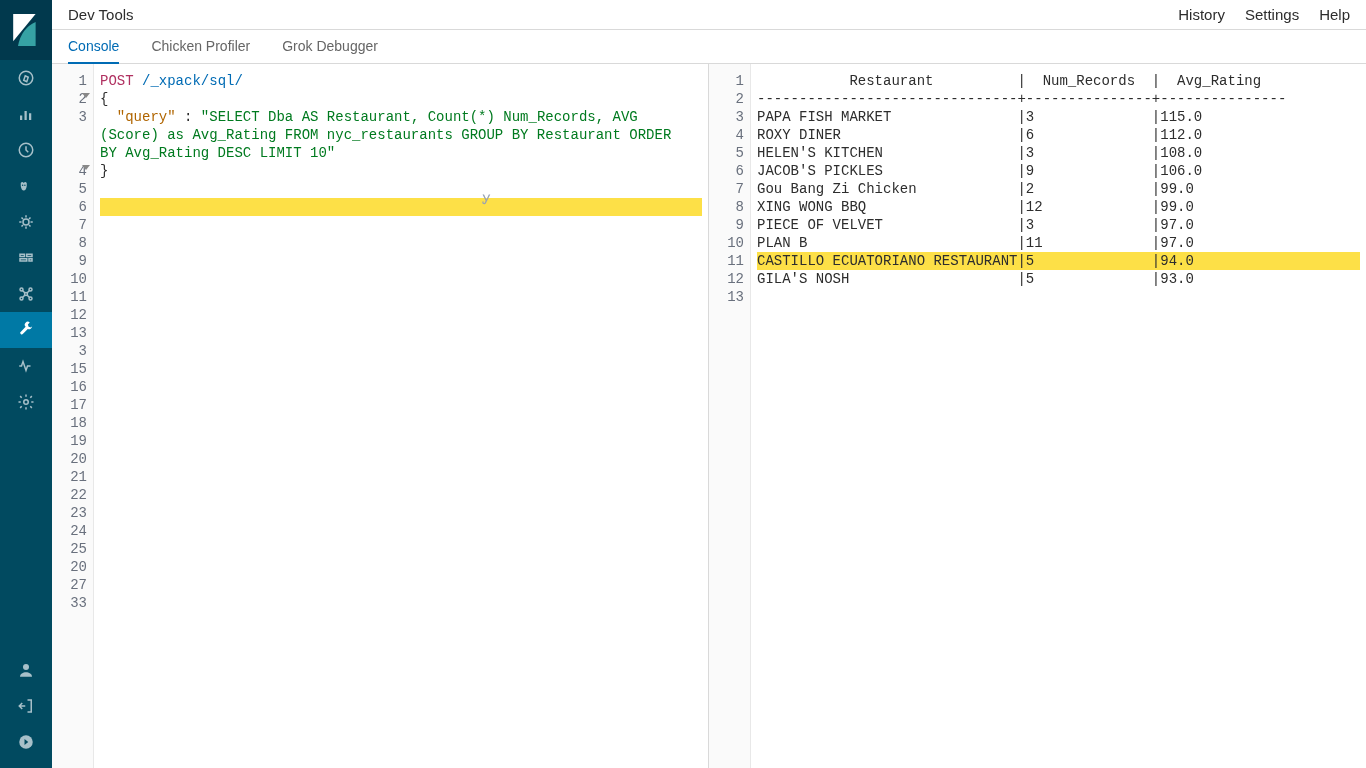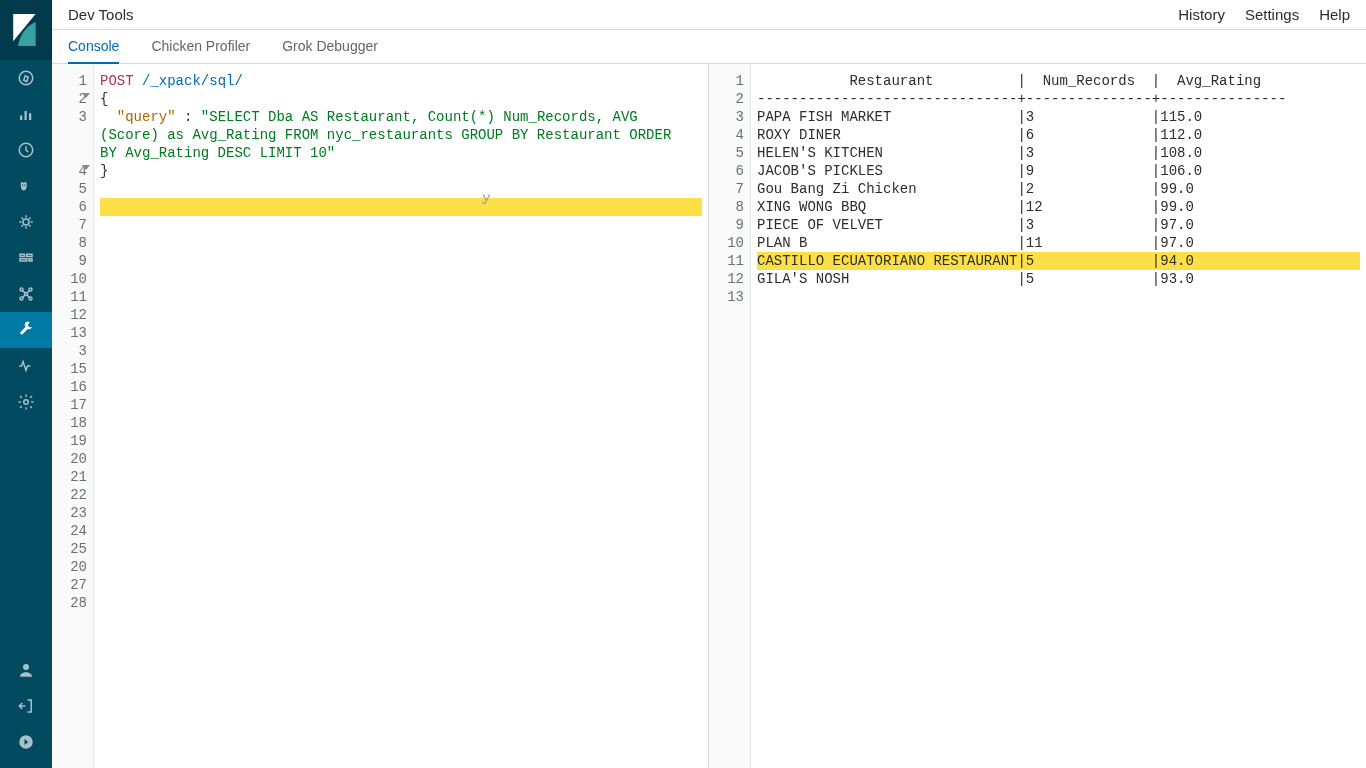--- a/index.html
+++ b/index.html
@@ -296,21 +296,21 @@
           <div class="gutter-line">18</div>
           <div class="gutter-line">19</div>
           <div class="gutter-line">20</div>
           <div class="gutter-line">21</div>
           <div class="gutter-line">22</div>
           <div class="gutter-line">23</div>
           <div class="gutter-line">24</div>
           <div class="gutter-line">25</div>
           <div class="gutter-line">20</div>
           <div class="gutter-line">27</div>
-          <div class="gutter-line">28</div>
+          <div class="gutter-line">33</div>
         </div>
       <div class="code" id="code-left" style="position: relative;"><div class="code-line"><span class="kw-post">POST</span> <span class="kw-path">/_xpack/sql/</span></div><div class="code-line">{</div><div class="code-line" style="height: 54px;">&nbsp;&nbsp;<span class="kw-key">"query"</span> : <span class="kw-str">"SELECT Dba AS Restaurant, Count(*) Num_Records, AVG<br>(Score) as Avg_Rating FROM nyc_restaurants GROUP BY Restaurant ORDER<br>BY Avg_Rating DESC LIMIT 10"</span></div><div class="code-line">}</div><div class="code-line"></div><div class="code-line highlight"></div><div class="code-line"></div><div class="code-line"></div><div class="code-line"></div><div class="code-line"></div><div class="code-line"></div><div class="code-line"></div><div class="code-line"></div><div class="code-line"></div><div class="code-line"></div><div class="code-line"></div><div class="code-line"></div><div class="code-line"></div><div class="code-line"></div><div class="code-line"></div><div class="code-line"></div><div class="code-line"></div><div class="code-line"></div><div class="code-line"></div><div class="code-line"></div><div class="code-line"></div><div class="code-line"></div><div class="code-line"></div><div class="cursor-mark" style="left: 388px; top: 128px;">Ꭹ</div></div>
     </div>
     <div class="resizer-handle">⋮</div>
     <div class="pane pane-right">
       <div class="gutter" id="gutter-right">
           <div class="gutter-line">1</div>
           <div class="gutter-line">2</div>
           <div class="gutter-line">3</div>
           <div class="gutter-line">4</div>

